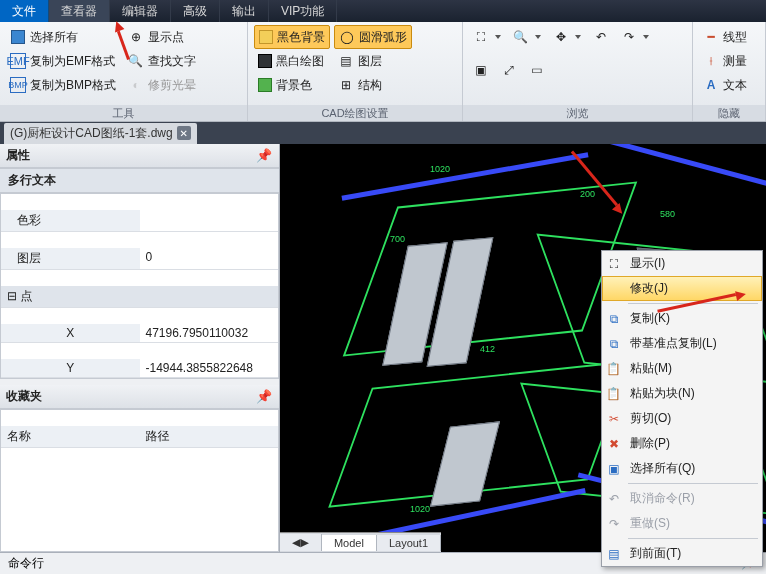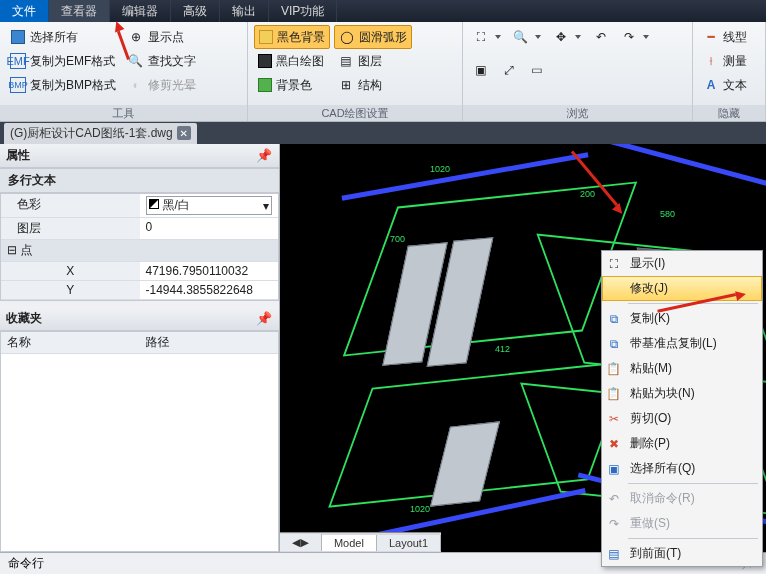--- a/index.html
+++ b/index.html
@@ -138,21 +138,21 @@
     justify-content: space-between;
     align-items: center;
     font-weight:bold;
   }
   .pin { font-size:13px; }
   .prop-grid {
     background: #fff;
     border: 1px solid #c5cad2;
     flex: 0 0 auto;
   }
-  .prow { display:flex; border-bottom:1px solid #dadee4; }
+  .prow { display:flex; border-bottom:1px solid #dadee4;margin-top:16px; }
   .pcell-l { width:50%; padding:2px 16px; background:#ecf0f5; }
   .pcell-r { width:50%; padding:2px 6px; }
   .hdr { background:#dfe4eb; font-weight:bold; padding:3px 8px; border-top:1px solid #c5cad2;border-bottom:1px solid #c5cad2;}
   .cmb {
     width:100%; display:flex; align-items:center; justify-content:space-between;
     background:#fff; border:1px solid #9aa0aa; padding:0 2px;
   }
   .swatch { width:10px;height:10px;background:#fff;border:1px solid #000;display:inline-block; margin-right:4px;
     background:linear-gradient(135deg,#000 49%,#fff 51%); }
 
@@ -395,26 +395,20 @@
 
   <div class="panel">
     <div class="panel-title">
       <span>属性</span>
       <span class="pin">📌</span>
     </div>
     <div class="hdr"><span>多行文本</span></div>
     <div class="prop-grid">
       <div class="prow">
         <div class="pcell-l"><span>色彩</span></div>
-        <div class="pcell-r">
-          <div class="cmb">
-            <span><span class="swatch"></span><span>黑/白</span></span>
-            <span>▾</span>
-          </div>
-        </div>
       </div>
       <div class="prow">
         <div class="pcell-l"><span>图层</span></div>
         <div class="pcell-r"><span>0</span></div>
       </div>
       <div class="prow" style="background:#dfe4eb">
         <div class="pcell-l" style="padding-left:6px;background:#dfe4eb">⊟ <span>点</span></div>
         <div class="pcell-r" style="background:#dfe4eb"></div>
       </div>
       <div class="prow">
@@ -453,21 +447,21 @@
 
       <div class="dimblue" style="left:60px;top:30px;width:250px;height:5px;transform:rotate(-10deg)"></div>
       <div class="dimblue" style="left:305px;top:15px;width:200px;height:5px;transform:rotate(15deg)"></div>
       <div class="dimblue" style="left:58px;top:370px;width:250px;height:5px;transform:rotate(-12deg)"></div>
       <div class="dimblue" style="left:295px;top:355px;width:220px;height:5px;transform:rotate(14deg)"></div>
 
       <div class="dim" style="left:150px;top:20px">1020</div>
       <div class="dim" style="left:300px;top:45px">200</div>
       <div class="dim" style="left:380px;top:65px">580</div>
       <div class="dim" style="left:110px;top:90px">700</div>
-      <div class="dim" style="left:215px;top:200px">412</div>
+      <div class="dim" style="left:200px;top:200px">412</div>
       <div class="dim" style="left:130px;top:360px">1020</div>
 
     </div>
 
     <div class="view-tabs">
       <div class="vtab">◀▶</div>
       <div class="vtab active"><span>Model</span></div>
       <div class="vtab"><span>Layout1</span></div>
     </div>
   </div>

